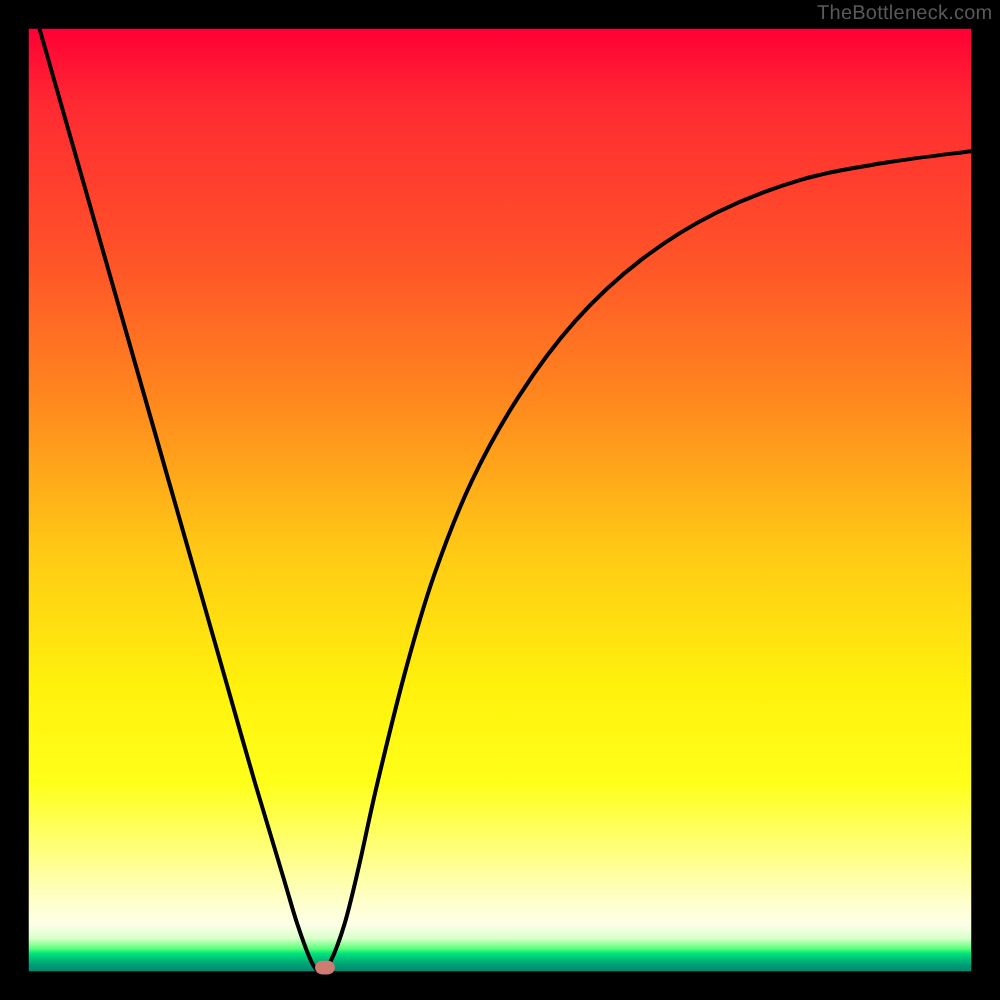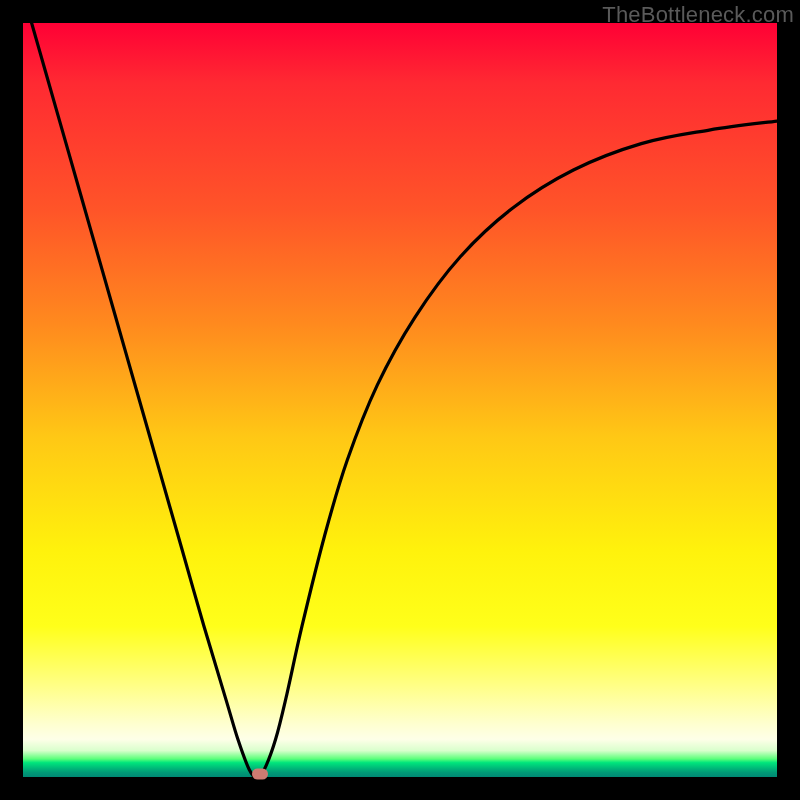--- a/index.html
+++ b/index.html
@@ -46,21 +46,21 @@
   }
   svg.curve {
     position: absolute;
     inset: 0;
   }
   .watermark {
     position: absolute;
     top: 2px;
     right: 6px;
     color: #5a5a5a;
-    font-size: 22px;
+    font-size: 16px;
     font-weight: 400;
     letter-spacing: 0.2px;
   }
   .marker {
     position: absolute;
     width: 16px;
     height: 11px;
     background: #cf7b72;
     border-radius: 6px;
     transform: translate(-50%, -50%);

